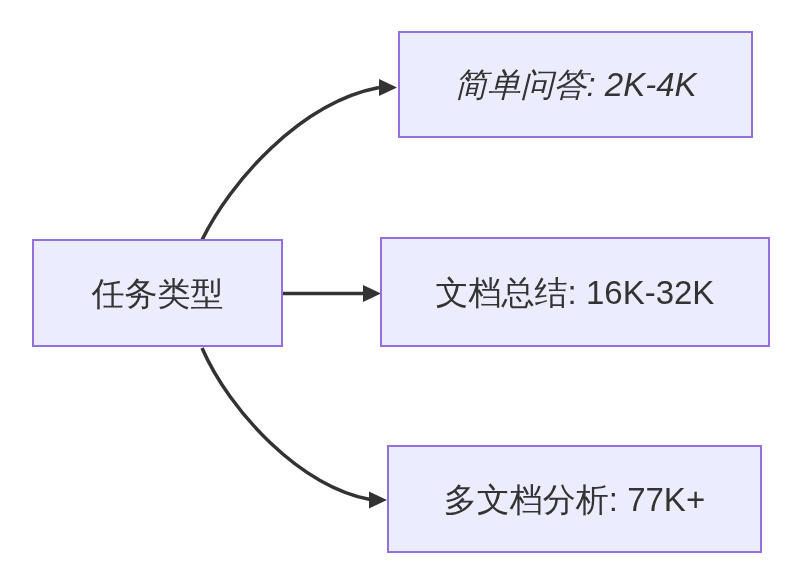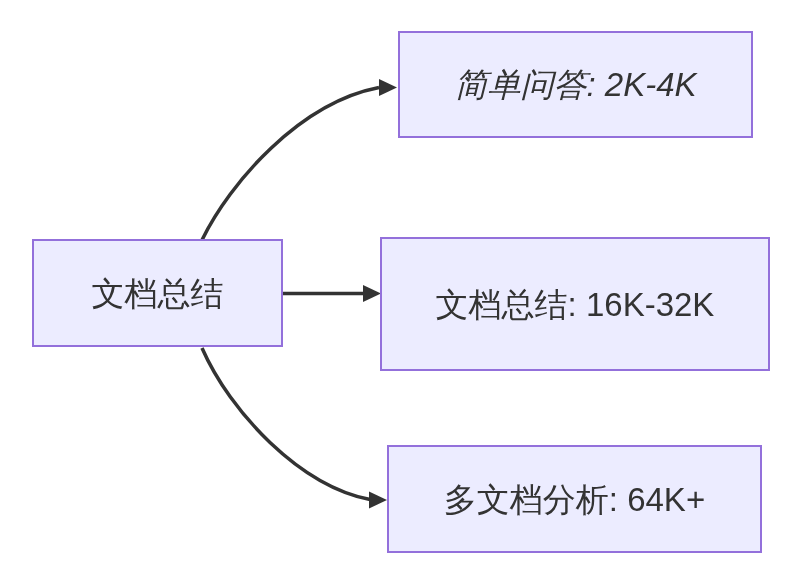--- a/index.html
+++ b/index.html
@@ -37,21 +37,21 @@
     display:flex;
     align-items:center;
     justify-content:center;
     color:var(--text);
     font-size:33px;
     line-height:1;
     white-space:nowrap;
   }
   .node-root   {left:32px;  top:239px; width:251px; height:108px;}
   .node-top    {left:398px; top:31px;  width:355px; height:107px;font-style:italic;}
-  .node-middle {left:380px; top:237px; width:390px; height:134px;}
+  .node-middle {left:380px; top:237px; width:390px; height:110px;}
   .node-bottom {left:387px; top:445px; width:375px; height:108px;}
   .edge-path{
     fill:none;
     stroke:var(--edge);
     stroke-width:3.5px;
   }
   .arrow-head{
     fill:var(--edge);
     stroke:none;
   }
@@ -66,28 +66,28 @@
     <polygon class="arrow-head" points="379,79 397,87.5 379,96"></polygon>
 
     <path class="edge-path" d="M 283 293.5 L 364 293.5"></path>
     <polygon class="arrow-head" points="363,285 381,293.5 363,302"></polygon>
 
     <path class="edge-path" d="M 202 348 C 230 412 300 486 370 499.5"></path>
     <polygon class="arrow-head" points="369,491.5 387,500 369,508.5"></polygon>
   </svg>
 
   <div class="node node-root">
-    <span>文档总结</span>
+    <span>任务类型</span>
   </div>
 
   <div class="node node-top">
     <span>简单问答: 2K-4K</span>
   </div>
 
   <div class="node node-middle">
     <span>文档总结: 16K-32K</span>
   </div>
 
   <div class="node node-bottom">
-    <span>多文档分析: 64K+</span>
+    <span>多文档分析: 77K+</span>
   </div>
 
 </div>
 
 </body></html>

